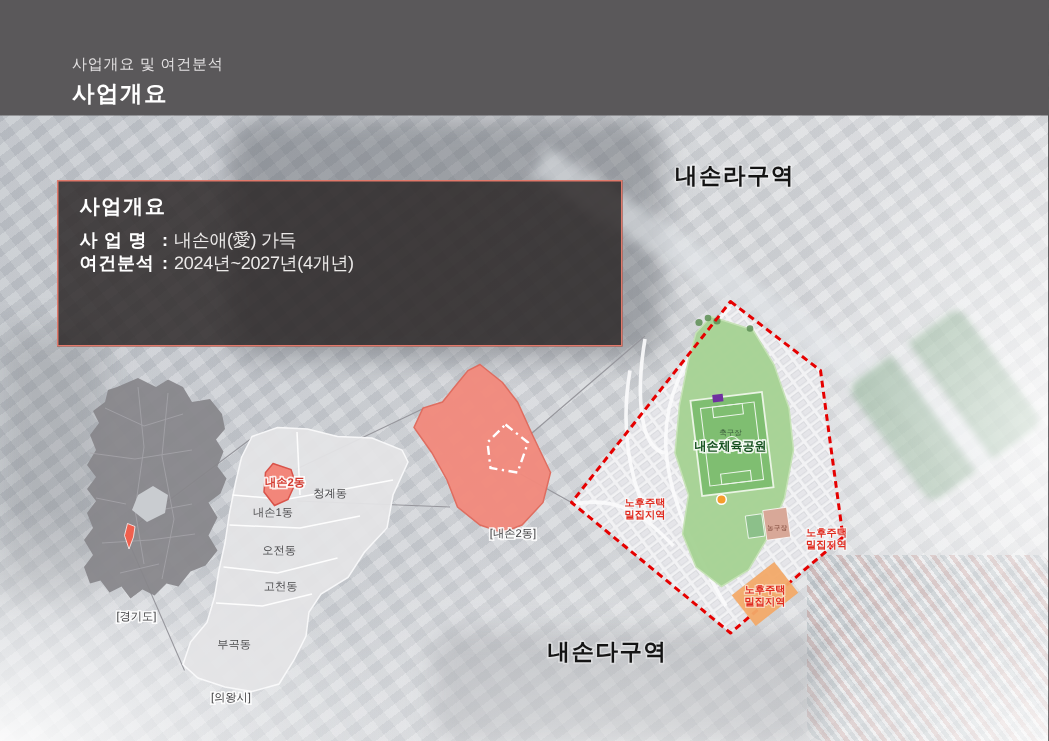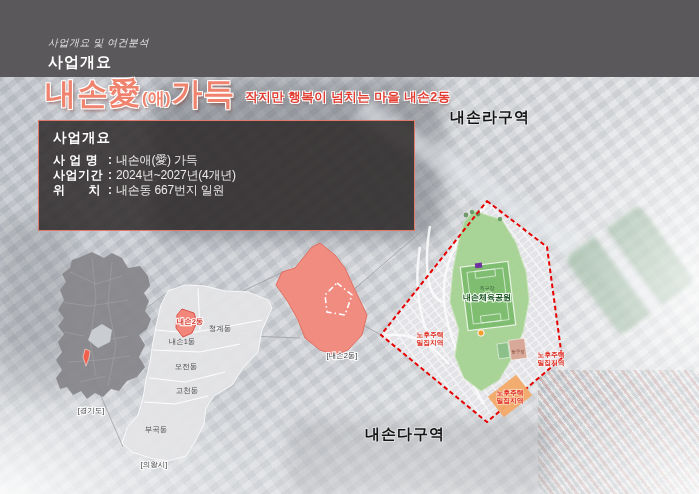--- a/index.html
+++ b/index.html
@@ -27,21 +27,21 @@
     background:linear-gradient(90deg, rgba(104,150,112,.55) 0 40%, rgba(220,224,226,.3) 40% 55%, rgba(96,146,104,.5) 55% 100%);}
   .patch-red-roofs{left:538px;top:370px;width:164px;height:124px;border-radius:12px;opacity:.8;filter:blur(.5px);
     background:repeating-linear-gradient(53deg, rgba(166,92,84,.38) 0 3px, rgba(235,236,238,.25) 3px 5px, rgba(96,120,130,.30) 5px 8px, rgba(235,236,238,.25) 8px 10px);}
   .patch-bottom-mid{left:288px;top:420px;width:262px;height:76px;background:rgba(118,122,128,.33);filter:blur(8px);border-radius:18px;}
   .patch-left-mid{left:0;top:220px;width:70px;height:180px;background:rgba(110,114,120,.25);filter:blur(10px);}
 
   .top-band{
     position:absolute;left:0;top:0;width:699px;height:77px;background:#5a585a;z-index:3;
     box-sizing:border-box;padding:36px 0 0 48px;color:#fff;
   }
-  .breadcrumb{font-size:10px;color:#e3e1e2;letter-spacing:.5px;font-style:italic;}
+  .breadcrumb{font-size:10px;color:#e3e1e2;letter-spacing:.5px;}
   .band-title{font-size:15px;font-weight:bold;margin-top:3px;letter-spacing:1px;}
 
   .hero{position:absolute;left:45px;top:78px;z-index:4;display:flex;align-items:flex-end;white-space:nowrap;}
   .hero-main,.hero-rest{
     font-size:31px;font-weight:bold;color:#f0836e;letter-spacing:1px;line-height:1;
     text-shadow:-1px -1px 0 #fff,1px -1px 0 #fff,-1px 1px 0 #fff,1px 1px 0 #fff,2px 3px 3px rgba(120,40,30,.45);
   }
   .hero-paren{
     font-size:17px;font-weight:bold;color:#f0836e;line-height:1;padding:0 1px 2px 1px;
     text-shadow:-1px -1px 0 #fff,1px -1px 0 #fff,-1px 1px 0 #fff,1px 1px 0 #fff,1px 2px 2px rgba(120,40,30,.45);
@@ -79,32 +79,25 @@
   <div class="patch patch-green-fields"></div>
   <div class="patch patch-red-roofs"></div>
   <div class="patch patch-bottom-mid"></div>
   <div class="patch patch-left-mid"></div>
 
   <div class="top-band">
     <div class="breadcrumb">사업개요 및 여건분석</div>
     <div class="band-title">사업개요</div>
   </div>
 
-  <div class="hero">
-    <span class="hero-main">내손愛</span>
-    <span class="hero-paren">(애)</span>
-    <span class="hero-rest">가득</span>
-    <span class="hero-sub">작지만 행복이 넘치는 마을 내손2동</span>
-  </div>
 
   <div class="info-box">
     <div class="info-title">사업개요</div>
     <div class="info-row"><span class="lbl">사 업 명</span><span class="sep">:</span><span class="val">내손애(愛) 가득</span></div>
-    <div class="info-row"><span class="lbl">사업기간</span><span class="sep">:</span><span class="val">2024년~2027년(4개년)</span></div>
-    <div class="info-row"><span class="lbl">위      치</span><span class="sep">:</span><span class="val">내손동 667번지 일원</span></div>
+    <div class="info-row"><span class="lbl">여건분석</span><span class="sep">:</span><span class="val">2024년~2027년(4개년)</span></div>
   </div>
 
   <svg class="map-svg" width="699" height="494" viewBox="0 0 699 494">
     <defs>
       <pattern id="bld" width="9" height="6" patternUnits="userSpaceOnUse" patternTransform="rotate(-37)">
         <rect width="9" height="6" fill="#f3f3f5"></rect>
         <rect x="0.6" y="1" width="6.2" height="3.6" fill="#e6e6ea" stroke="#cfd0d5" stroke-width="0.4"></rect>
       </pattern>
     </defs>
 

